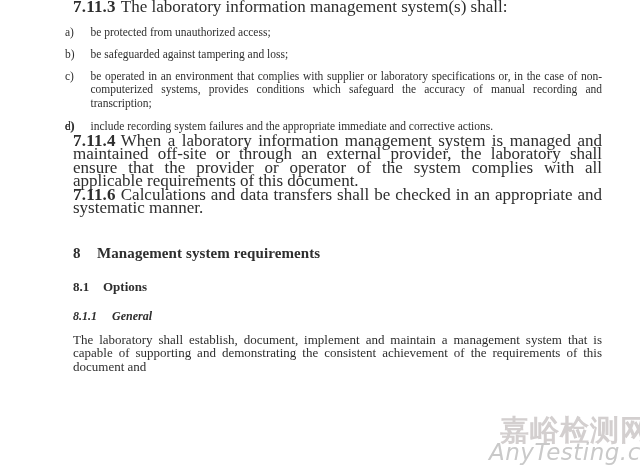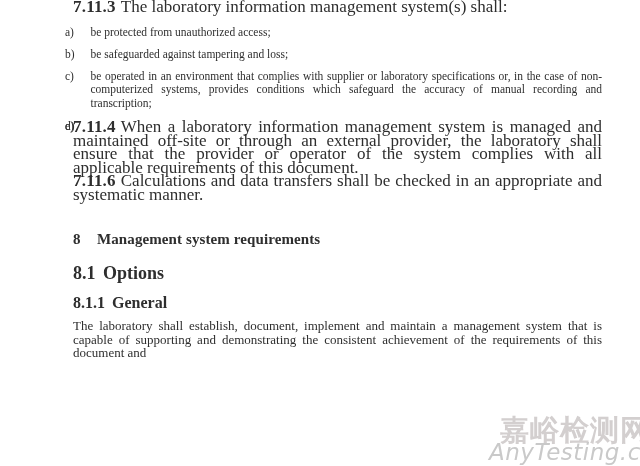--- a/index.html
+++ b/index.html
@@ -53,29 +53,30 @@
   .m-c6  { margin-top: 17px; }
   h1.sec {
     margin: 29px 0 0 0;
     font-size: 15px;
     line-height: 19px;
     font-weight: bold;
     letter-spacing: 0.1px;
   }
   h2.sec {
     margin: 16px 0 0 0;
-    font-size: 18px;
+    font-size: 13px;
     line-height: 16px;
     font-weight: bold;
   }
   h3.sec {
     margin: 14px 0 0 0;
-    font-size: 16px;
+    font-size: 12px;
     line-height: 15px;
     font-weight: bold;
+    font-style: italic;
   }
   h1.sec .hnum { display: inline-block; min-width: 24px; }
   h2.sec .hnum { display: inline-block; min-width: 30px; }
   h3.sec .hnum { display: inline-block; min-width: 39px; }
   p.body-par {
     margin: 9px 0 0 0;
     text-align: justify;
     font-size: 13px;
     line-height: 13.5px;
   }
@@ -127,20 +128,21 @@
       <span class="marker">c)</span>
       <span>be operated in an environment that complies with supplier or laboratory specifications or, in the case of non-computerized systems, provides conditions which safeguard the accuracy of manual recording and transcription;</span>
     </div>
 
     <div class="list-item m-ld">
       <span class="marker">d)</span>
     </div>
 
     <div class="list-item m-le">
       <span class="marker">e)</span>
+      <span>include recording system failures and the appropriate immediate and corrective actions.</span>
     </div>
 
     <p class="clause m-c4"><span class="num">7.11.4</span><span>When a laboratory information management system is managed and maintained off-site or through an external provider, the laboratory shall ensure that the provider or operator of the system complies with all applicable requirements of this document.</span></p>
 
 
     <p class="clause m-c6"><span class="num">7.11.6</span><span>Calculations and data transfers shall be checked in an appropriate and systematic manner.</span></p>
 
     <h1 class="sec"><span class="hnum">8</span><span>Management system requirements</span></h1>
 
     <h2 class="sec"><span class="hnum">8.1</span><span>Options</span></h2>

